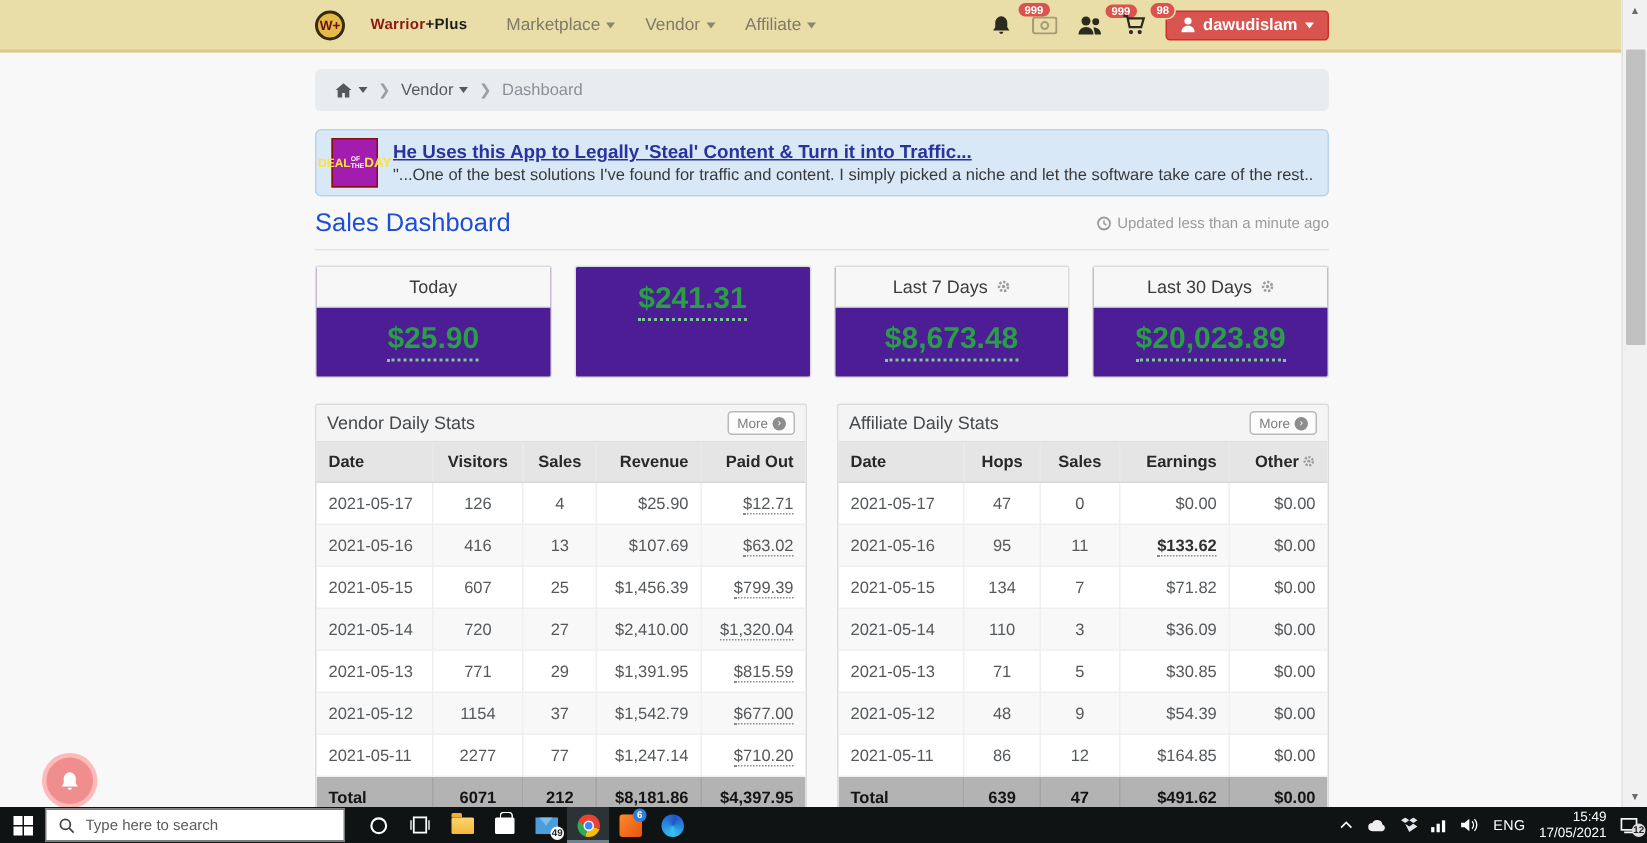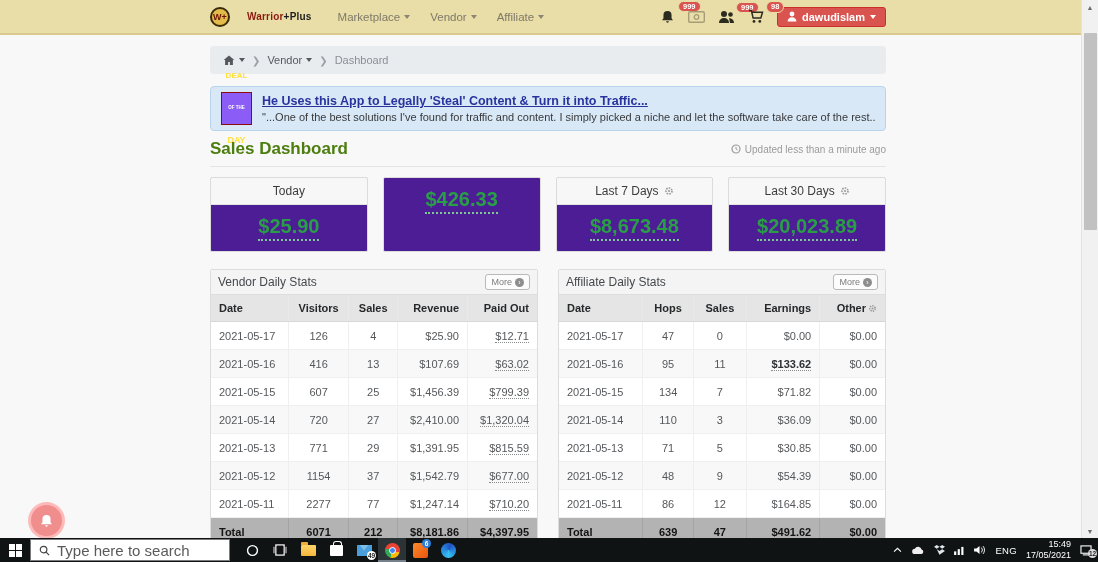--- a/index.html
+++ b/index.html
@@ -27,30 +27,30 @@
   
   .container { width:676px; margin-left:210px; }
 
   .breadcrumb { margin-top:11px; background:#e9ecef; border-radius:4px; height:28px; display:flex; align-items:center; padding:0 13px; font-size:11px; color:#8a9097; gap:7px; }
   .crumb { display:flex; align-items:center; gap:4px; color:#55595e; cursor:pointer; }
   .crumb .caret { border-top-color:#55595e; }
   .crumb-sep { color:#9aa0a6; font-size:10px; }
   .crumb-current { color:#8a9097; }
 
   .deal-banner { margin-top:12px; background:#d9e8f7; border:1px solid #b9d3ec; border-radius:4px; padding:5px 10px; display:flex; gap:10px; align-items:center; }
-  .deal-badge { width:31px; height:33px; background:#8b5cf6; border:1px solid #8e0b0b; display:flex; flex-direction:column; align-items:center; justify-content:center; line-height:1; flex-shrink:0;gap:25px; }
+  .deal-badge { width:31px; height:33px; background:#a21caf; border:1px solid #8e0b0b; display:flex; flex-direction:row; align-items:center; justify-content:center; line-height:1; flex-shrink:0; }
   .deal-badge .l1 { color:#ffe13a; font-size:8px; font-weight:900; }
   .deal-badge .l2 { color:#fff; font-size:4.5px; font-weight:bold; margin:1px 0; }
   .deal-badge .l3 { color:#ffe13a; font-size:9px; font-weight:900; }
   .deal-text { overflow:hidden; }
   .deal-headline { color:#28339d; font-size:12.5px; font-weight:bold; text-decoration:underline; cursor:pointer; white-space:nowrap; }
   .deal-quote { color:#38393b; font-size:11px; margin-top:3px; white-space:nowrap; }
 
   .title-row { margin-top:8px; display:flex; align-items:center; justify-content:space-between; border-bottom:1px solid #e4e4e4; padding-bottom:7px; }
-  .page-title { font-size:17px; font-weight:bold; color:#4d7c0f; }
+  .page-title { font-size:17px; font-weight:normal; color:#1d4ed8; }
   .updated { font-size:10px; color:#9b9b9b; display:flex; align-items:center; gap:4px; }
 
   
   .stats-row { display:flex; gap:15px; margin-top:10px; }
   .stat-card { flex:1; background:#4c1d95; border:1px solid #dcdcdc; border-radius:2px; }
   .stat-head { background:#f7f7f7; border-bottom:1px solid #e3e3e3; height:27px; display:flex; align-items:center; justify-content:center; gap:5px; font-size:12px; color:#3c3c3c; }
   .stat-body { height:46px; display:flex; align-items:center; justify-content:center; }
   .stat-value { color:#2a9e47; font-size:20px; font-weight:bold; border-bottom:2px dotted #7fc795; cursor:pointer; padding-bottom:1px; }
 
   
@@ -86,21 +86,21 @@
   .sb-arrow { height:14px; display:flex; align-items:center; justify-content:center; color:#6c6c6c; font-size:7px; cursor:pointer; }
   .sb-arrow.bottom { position:absolute; bottom:0; left:0; right:0; }
   .sb-thumb { position:absolute; top:33px; left:2px; width:13px; height:197px; background:#c1c1c1; border-radius:1px; cursor:pointer; }
 
   
   .taskbar { position:fixed; left:0; bottom:0; width:1098px; height:24px; background:#101314; display:flex; align-items:stretch; z-index:100; }
   .tb-start { width:30px; display:flex; align-items:center; justify-content:center; cursor:pointer; }
   .win-logo { display:grid; grid-template-columns:6px 6px; grid-template-rows:6px 6px; gap:1px; }
   .win-logo span { background:#fefefe; }
   .tb-search { width:200px; background:#fff; border:1px solid #7a7a7a; margin:1px 0; display:flex; align-items:center; gap:7px; padding:0 8px; cursor:text; }
-  .tb-search-text { font-size:15px; color:#5a5a5a; }
+  .tb-search-text { font-size:10px; color:#5a5a5a; }
   .tb-icons { display:flex; align-items:stretch; margin-left:8px; }
   .tb-icon { width:28px; display:flex; align-items:center; justify-content:center; position:relative; cursor:pointer; }
   .tb-icon.active { background:#2b3336; box-shadow:inset 0 -2px 0 #76808a; }
   .folder { width:15px; height:11px; background:linear-gradient(#ffd56b,#f5b73c); border-radius:1px; position:relative; }
   .folder:before { content:""; position:absolute; top:-3px; left:0; width:7px; height:3px; background:#f0ad3a; border-radius:1px 1px 0 0; }
   .store-bag { width:13px; height:11px; background:#fff; border-radius:1px; position:relative; }
   .store-bag:before { content:""; position:absolute; top:-4px; left:3px; width:7px; height:4px; border:1.5px solid #fff; border-bottom:none; border-radius:3px 3px 0 0; }
   .mail-env { width:15px; height:11px; background:#4a9edb; position:relative; overflow:hidden; }
   .mail-env:before { content:""; position:absolute; top:-6px; left:-2px; width:19px; height:12px; background:#7cc0ea; transform:rotate(0deg); clip-path:polygon(0 0,50% 100%,100% 0); }
   .chrome-ball { width:15px; height:15px; border-radius:50%; background:conic-gradient(#ea4335 0 30%, #fbbc05 30% 55%, #34a853 55% 80%, #ea4335 80% 100%); position:relative; }
@@ -227,21 +227,21 @@
     <div class="stat-card">
       <div class="stat-head">
           <span>Today</span>
         </div>
       <div class="stat-body">
           <span class="stat-value">$25.90</span>
         </div>
     </div>
     <div class="stat-card">
       <div class="stat-body">
-          <span class="stat-value">$426.33</span>
+          <span class="stat-value">$241.31</span>
         </div>
     </div>
     <div class="stat-card">
       <div class="stat-head">
           <span>Last 7 Days</span>
         <svg width="10" height="10" viewBox="0 0 10 10">
             <circle cx="5" cy="5" r="3" fill="none" stroke="#9a9a9a" stroke-width="1.7" stroke-dasharray="1.6 1.1"></circle>
             <circle cx="5" cy="5" r="1.1" fill="#9a9a9a"></circle>
           </svg>
       </div>

